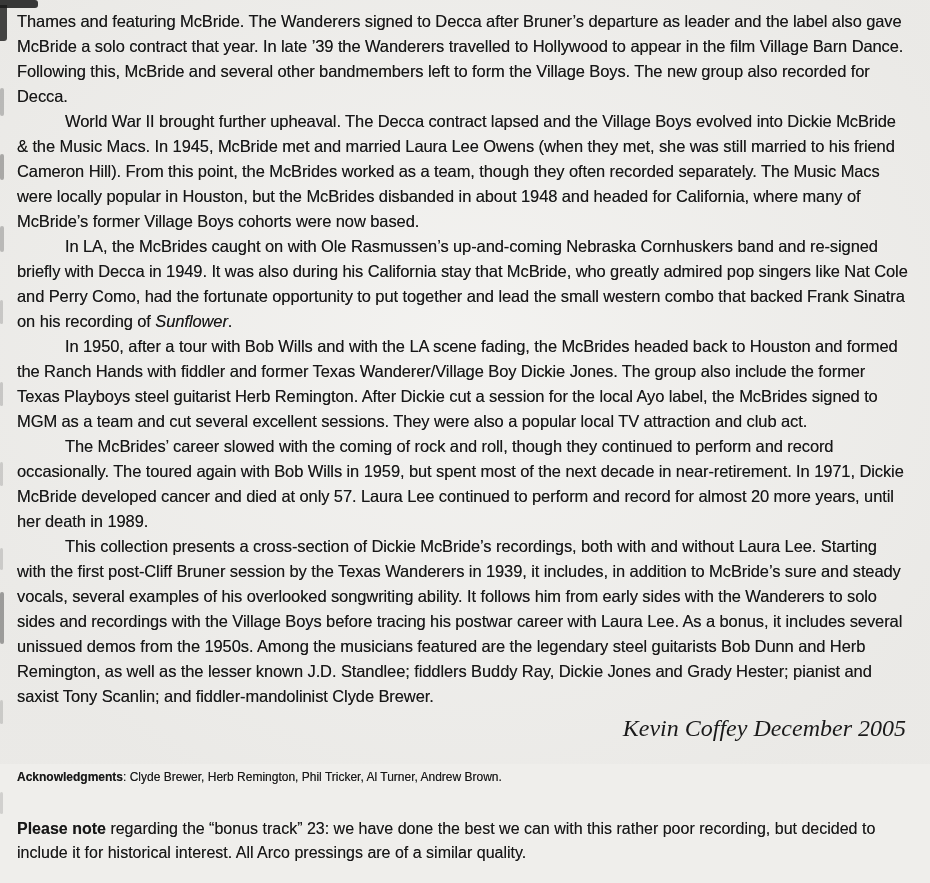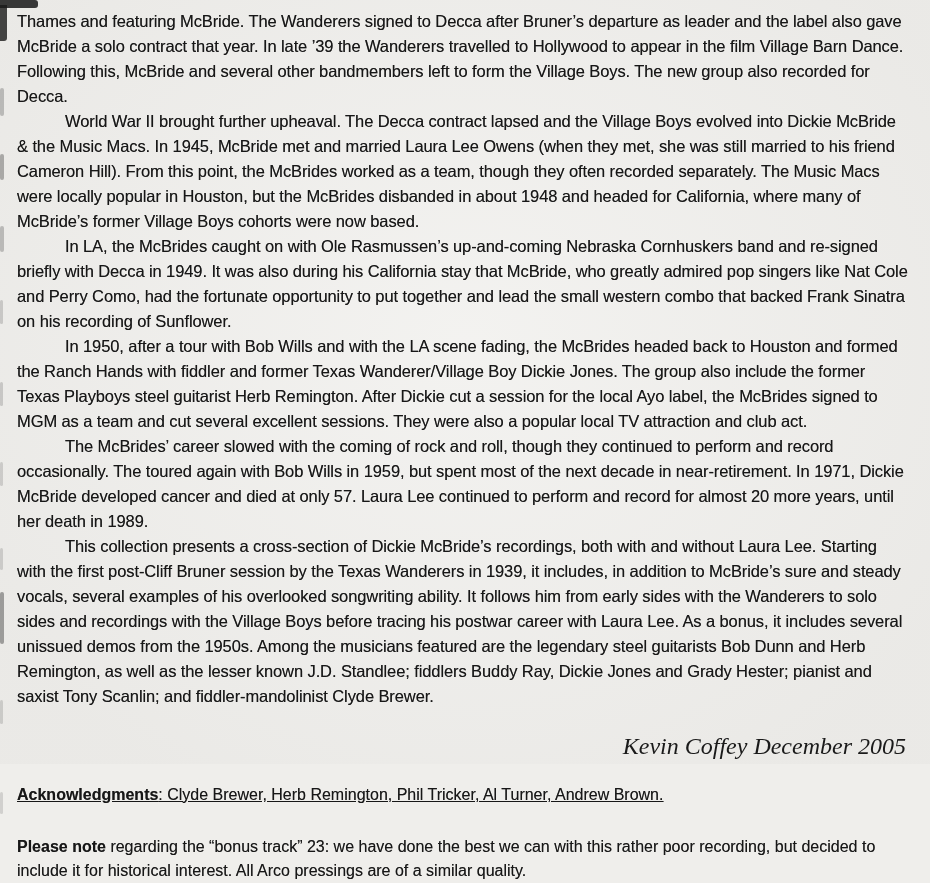--- a/index.html
+++ b/index.html
@@ -32,37 +32,37 @@
     margin: 0;
     font-size: 16.5px;
     line-height: 25px;
     letter-spacing: -0.1px;
     text-shadow: 0 0 0.5px rgba(10,10,10,0.55);
   }
   .body-para.indent {
     text-indent: 48px;
   }
   .italic {
+    font-style: italic;
   }
   .signature {
-    margin-top: 23px;
+    margin-top: 5px;
     text-align: right;
     font-family: "Liberation Serif", serif;
     font-style: italic;
     font-size: 24px;
     line-height: 28px;
     padding-right: 2px;
     color: #1a1a1a;
   }
   .ack {
     margin: 23px 0 6px 0;
-    font-size: 16px;
+    font-size: 12px;
     line-height: 24px;
     text-shadow: 0 0 0.5px rgba(10,10,10,0.5);
-    text-decoration: underline;
   }
   .note {
     margin: 28px 0 0 0;
     font-size: 16px;
     line-height: 24px;
     text-shadow: 0 0 0.5px rgba(10,10,10,0.5);
   }
   .ack b, .note b {
     font-weight: bold;
   }

